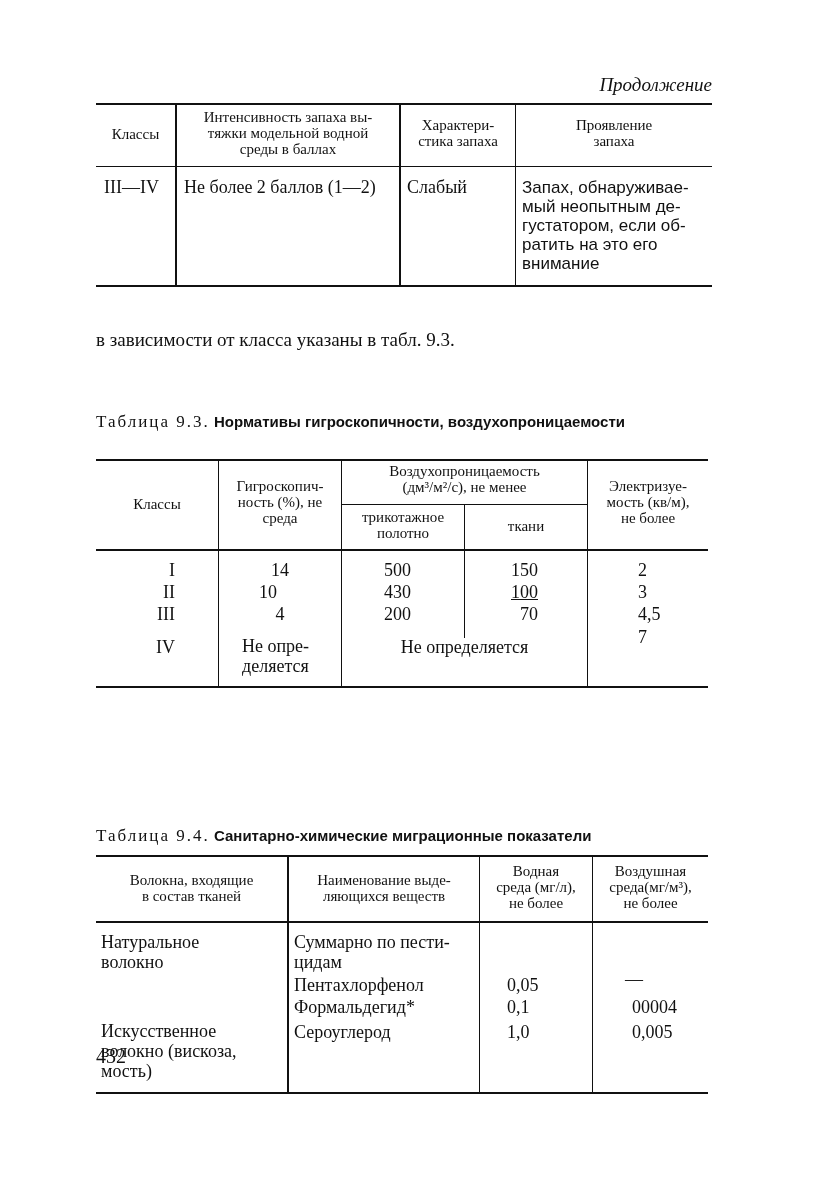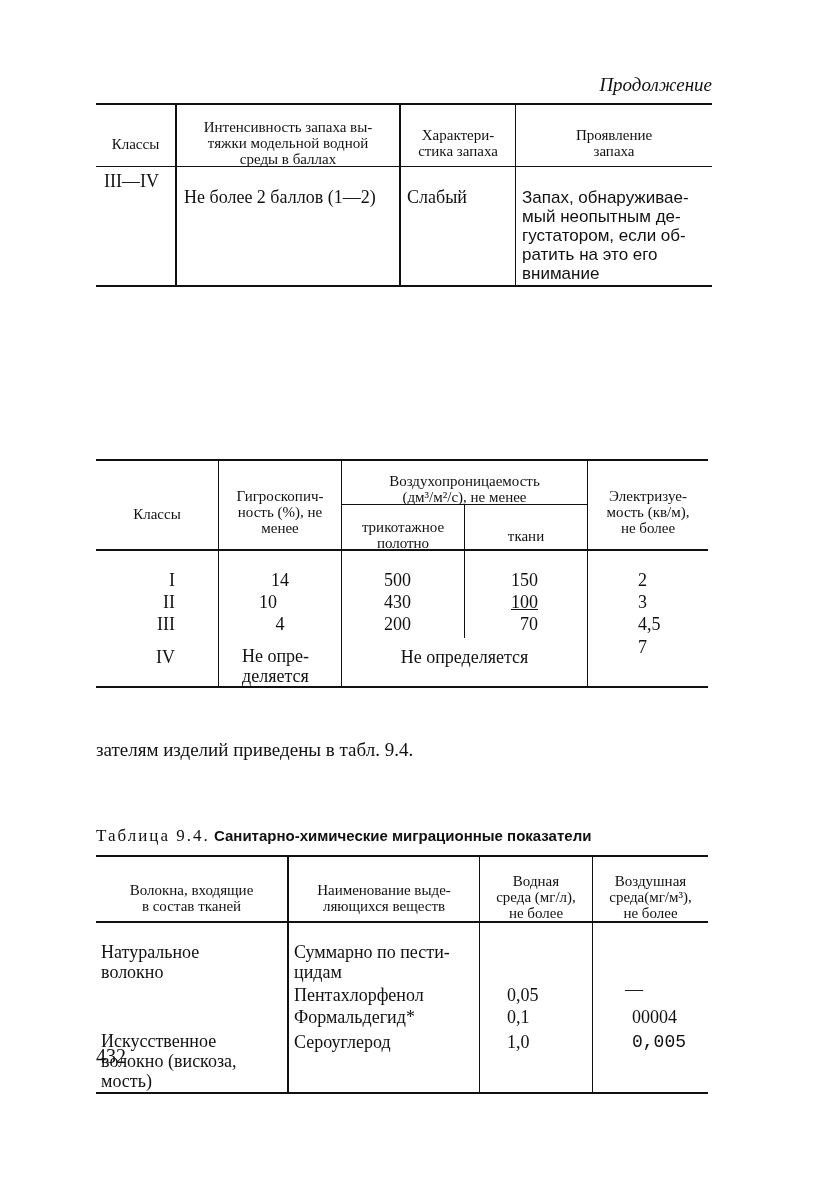--- a/index.html
+++ b/index.html
@@ -5,21 +5,21 @@
   html, body { margin: 0; padding: 0; background: #ffffff; }
   body { width: 834px; height: 1192px; position: relative; overflow: hidden;
          font-family: "Liberation Serif", "DejaVu Serif", serif; color: #111; }
   .abs { position: absolute; }
   .cont { left: 96px; top: 74px; width: 616px; text-align: right;
           font-style: italic; font-size: 19px; }
   .hr { position: absolute; height: 2px; background: #111; }
   .hr.thin { height: 1px; }
   .vr { position: absolute; width: 2px; background: #111; }
   .vr.thin { width: 1px; }
-  .cell { position: absolute; font-size: 16px; line-height: 18px; margin-top: 10px; }
+  .cell { position: absolute; font-size: 16px; line-height: 18px; }
   .hdr { font-size: 15px; line-height: 16px; text-align: center; }
   .body-text { font-size: 18px; line-height: 22px; }
   .para { position: absolute; left: 96px; width: 616px; font-size: 19px; line-height: 24px;
           text-align: justify; }
   .para .indent { display: inline-block; width: 22px; }
   .caption { position: absolute; left: 96px; width: 616px; font-size: 17px; line-height: 20px; }
   .caption .spaced { letter-spacing: 2px; }
   .caption b { font-weight: bold; font-family: "Liberation Sans", "DejaVu Sans", sans-serif; font-size: 15px; }
   .pagenum { left: 96px; top: 1045px; font-size: 20px; font-family: Liberation Serif, serif; }
   .center { text-align: center; }
@@ -48,54 +48,56 @@
   <div class="cell hdr" style="left:401px; top:117px; width:114px;">
     <div>Характери-</div>
     <div>стика запаха</div>
   </div>
   <div class="cell hdr" style="left:516px; top:117px; width:196px;">
     <div>Проявление</div>
     <div>запаха</div>
   </div>
 
   <div>
-    <div class="cell body-text" style="left:104px; top:160px;">III—IV</div>
+    <div class="cell body-text" style="left:104px; top:176px;">III—IV</div>
     <div class="cell body-text" style="left:184px; top:176px;">Не более 2 баллов (1—2)</div>
     <div class="cell body-text" style="left:407px; top:176px;">Слабый</div>
     <div class="cell" style="left:522px; top:178px; font-size:17px; line-height:19px; font-family:'Liberation Sans','DejaVu Sans',sans-serif;">
       <div>Запах, обнаруживае-</div>
       <div>мый неопытным де-</div>
       <div>густатором, если об-</div>
       <div>ратить на это его</div>
       <div>внимание</div>
     </div>
   </div>
 </div>
 
 <div class="para" style="top:328px;">
+  <div>в зависимости от класса указаны в табл. 9.3.</div>
 </div>
 
 <div class="caption" style="top:412px;">
+  <div><span class="spaced">Таблица 9.3.</span> <b>Нормативы гигроскопичности, воздухопроницаемости</b></div>
 </div>
 
 <div>
   <div class="hr" style="left:96px; top:459px; width:612px;"></div>
   <div class="hr thin" style="left:341px; top:504px; width:246px;"></div>
   <div class="hr" style="left:96px; top:549px; width:612px;"></div>
   <div class="hr" style="left:96px; top:686px; width:612px;"></div>
   <div class="vr thin" style="left:218px; top:459px; height:228px;"></div>
   <div class="vr thin" style="left:341px; top:459px; height:228px;"></div>
   <div class="vr thin" style="left:464px; top:504px; height:134px;"></div>
   <div class="vr thin" style="left:587px; top:459px; height:228px;"></div>
 
   <div class="cell hdr" style="left:96px; top:496px; width:122px;">Классы</div>
   <div class="cell hdr" style="left:219px; top:478px; width:122px;">
     <div>Гигроскопич-</div>
     <div>ность (%), не</div>
-    <div>менее</div>
+    <div>среда</div>
   </div>
   <div class="cell hdr" style="left:342px; top:463px; width:245px;">
     <div>Воздухопроницаемость</div>
     <div>(дм³/м²/с), не менее</div>
   </div>
   <div class="cell hdr" style="left:342px; top:509px; width:122px;">
     <div>трикотажное</div>
     <div>полотно</div>
   </div>
   <div class="cell hdr" style="left:465px; top:518px; width:122px;">ткани</div>
@@ -131,21 +133,20 @@
     <div class="cell body-text" style="left:242px; top:636px; line-height:20px;">
       <div>Не опре-</div>
       <div>деляется</div>
     </div>
     <div class="cell body-text center" style="left:342px; top:636px; width:245px;">Не определяется</div>
     <div class="cell body-text" style="left:638px; top:626px;">7</div>
   </div>
 </div>
 
 <div class="para" style="top:738px;">
-  <div>зателям изделий приведены в табл. 9.4.</div>
 </div>
 
 <div class="caption" style="top:826px;">
   <span class="spaced">Таблица 9.4.</span> <b>Санитарно-химические миграционные показатели</b>
 </div>
 
 <div>
   <div class="hr" style="left:96px; top:855px; width:612px;"></div>
   <div class="hr" style="left:96px; top:921px; width:612px;"></div>
   <div class="hr" style="left:96px; top:1092px; width:612px;"></div>
@@ -190,17 +191,17 @@
   </div>
 
   <div>
     <div class="cell body-text" style="left:101px; top:1021px; line-height:20px;">
       <div>Искусственное</div>
       <div>волокно (вискоза,</div>
       <div>мость)</div>
     </div>
     <div class="cell body-text" style="left:294px; top:1021px;">Сероуглерод</div>
     <div class="cell body-text" style="left:507px; top:1021px;">1,0</div>
-    <div class="cell body-text" style="left:632px; top:1021px;font-family:Liberation Mono, monospace;">0,005</div>
+    <div class="cell body-text" style="left:632px; top:1021px;">0,005</div>
   </div>
 </div>
 
 <div class="abs pagenum">432</div>
 
 </body></html>

